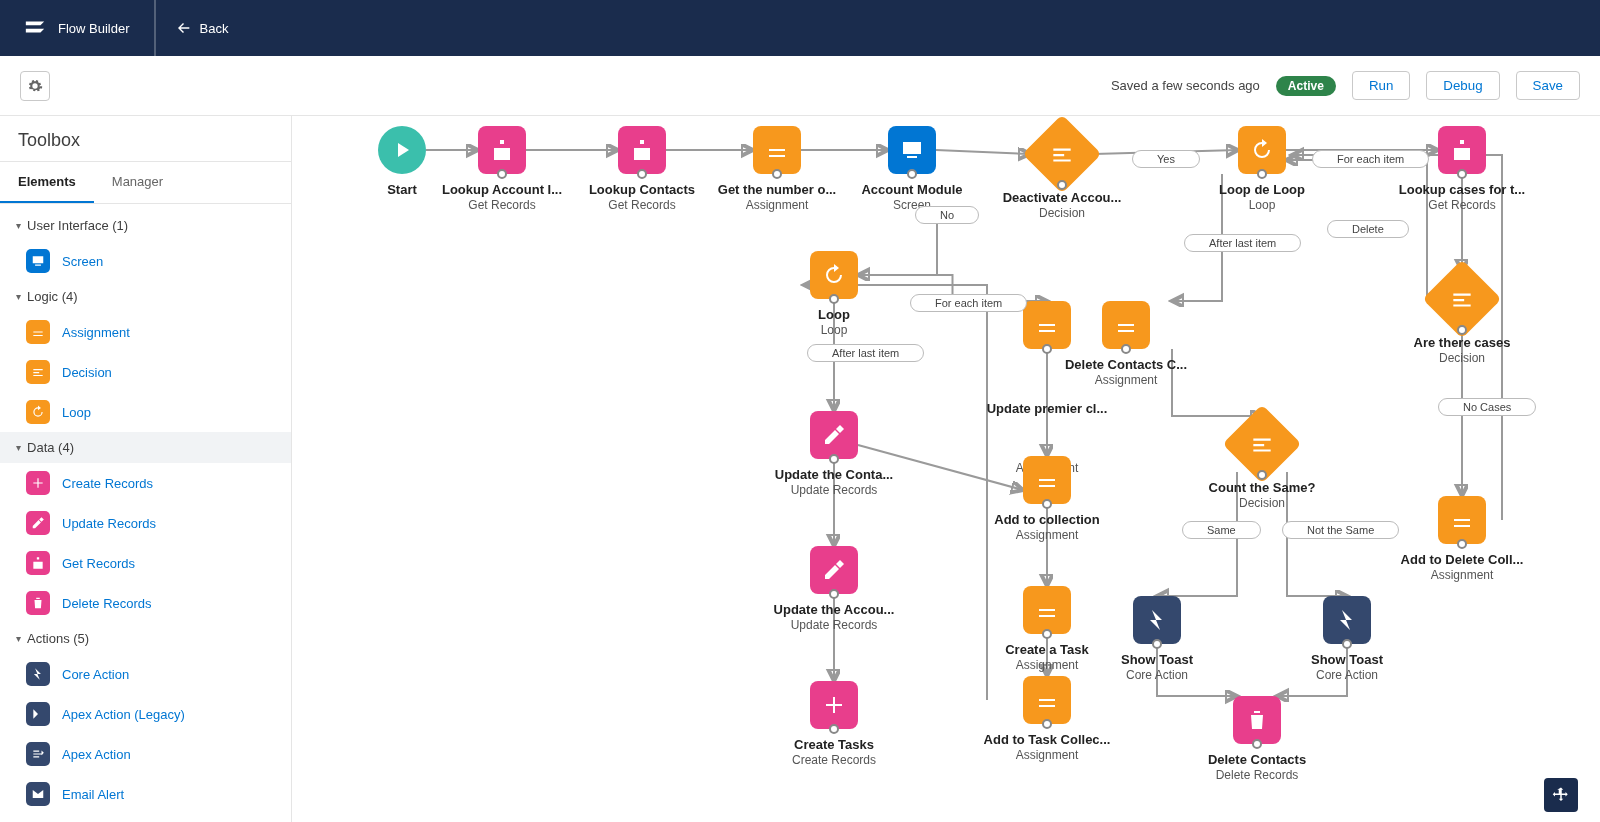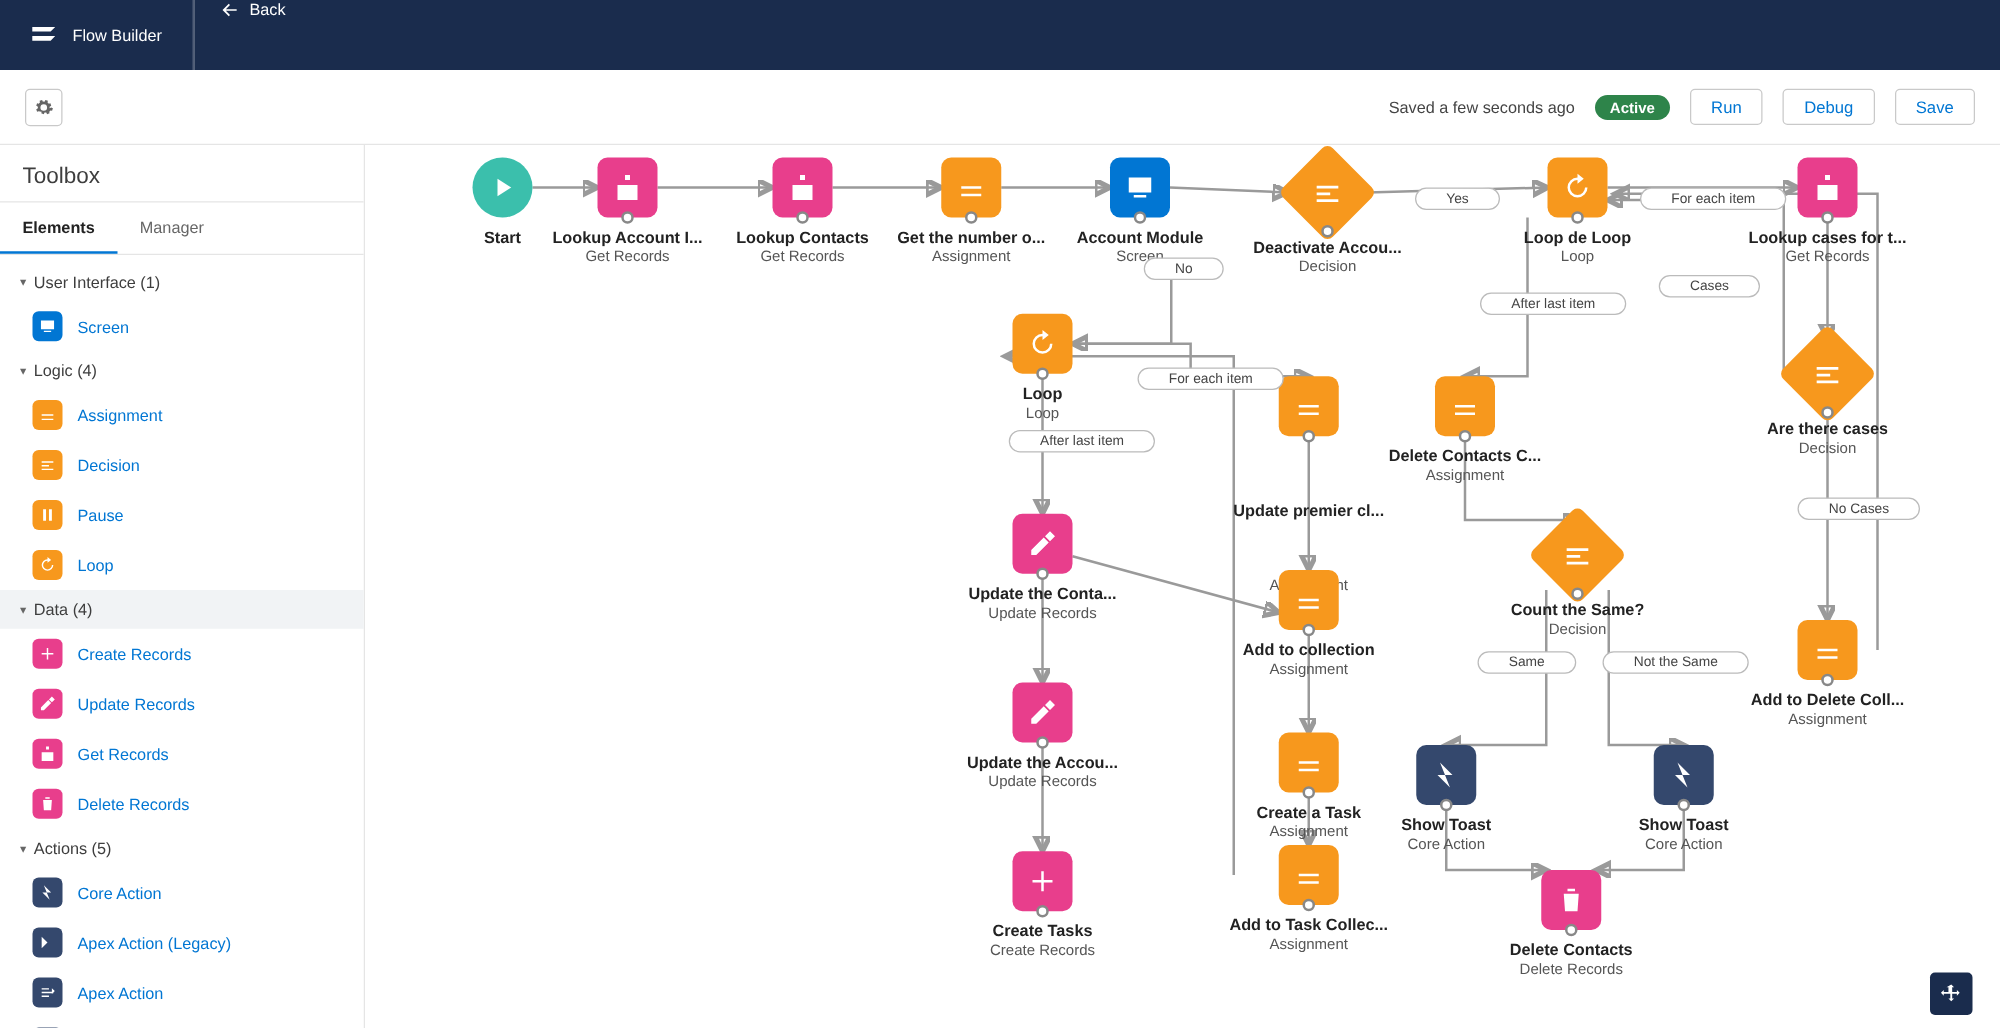--- a/index.html
+++ b/index.html
@@ -13,21 +13,21 @@
   --bg: #fff;
   --link: #0176d3;
 }
 * { box-sizing: border-box; }
 html, body { margin:0; padding:0; font-family: -apple-system, "Segoe UI", Arial, sans-serif; font-size:13px; color:#222; background:#fff; }
 
 
 .topbar { height:56px; background:var(--navy); display:flex; align-items:center; color:#fff; }
 .topbar .brand { display:flex; align-items:center; gap:12px; padding:0 24px; border-right:1px solid rgba(255,255,255,.25); height:100%; }
 .topbar .flowname { padding:0 24px; border-right:1px solid rgba(255,255,255,.1); height:100%; display:flex; align-items:center; flex:1; }
-.topbar .back { display:flex; gap:8px; padding:0 20px; border-left:1px solid rgba(255,255,255,.25); height:100%; cursor:pointer; }
+.topbar .back { display:flex; align-items:center; gap:8px; padding:0 20px; border-left:1px solid rgba(255,255,255,.25); height:100%; cursor:pointer; }
 .brand-icon svg { width:22px; height:22px; fill:#fff; }
 
 
 .toolbar { height:60px; border-bottom:1px solid #e5e5e5; display:flex; align-items:center; padding:0 20px; gap:16px; }
 .toolbar .gear { width:30px;height:30px;border:1px solid #c9c9c9;border-radius:4px;display:flex;align-items:center;justify-content:center;color:#666;cursor:pointer;}
 .toolbar .spacer { flex:1; }
 .toolbar .saved { color:#444; }
 .toolbar .pill { background:#2e844a; color:#fff; border-radius:12px; padding:3px 12px; font-weight:600; font-size:12px; }
 .toolbar button.action { background:#fff; border:1px solid #c9c9c9; border-radius:4px; padding:6px 16px; color:var(--link); cursor:pointer; }
 
@@ -132,28 +132,20 @@
           </span>
           <span class="lbl">Assignment</span>
         </div>
         <div class="item">
           <span class="ico" style="background:#f7981d">
             <svg viewBox="0 0 24 24">
               <path d="M4 7h16v2H4zM4 12h10v2H4zM4 17h16v2H4z"></path>
             </svg>
           </span>
           <span class="lbl">Decision</span>
-        </div>
-        <div class="item">
-          <span class="ico" style="background:#f7981d">
-            <svg viewBox="0 0 24 24">
-              <path d="M6 4h4v16H6zM14 4h4v16h-4z"></path>
-            </svg>
-          </span>
-          <span class="lbl">Pause</span>
         </div>
         <div class="item">
           <span class="ico" style="background:#f7981d">
             <svg viewBox="0 0 24 24">
               <path d="M12 4a8 8 0 1 0 8 8h-2a6 6 0 1 1-6-6v3l5-4-5-4z"></path>
             </svg>
           </span>
           <span class="lbl">Loop</span>
         </div>
         <div class="cat sel">
@@ -376,21 +368,21 @@
       <div class="node" style="left: 685px; top: 185px; gap: 44px;">
         <div class="shape " style="background:#f7981d">
           <svg viewBox="0 0 24 24">
             <path d="M4 11h16v2H4zM4 17h16v2H4z"></path>
           </svg>
         </div>
         <div class="dot"></div>
         <div class="title">Update premier cl...</div>
         <div class="sub">Assignment</div>
       </div>
-      <div class="node" style="left: 810px; top: 185px;">
+      <div class="node" style="left: 764px; top: 185px;">
         <div class="shape " style="background:#f7981d">
           <svg viewBox="0 0 24 24">
             <path d="M4 11h16v2H4zM4 17h16v2H4z"></path>
           </svg>
         </div>
         <div class="dot"></div>
         <div class="title">Delete Contacts C...</div>
         <div class="sub">Assignment</div>
       </div>
       <div class="node" style="left: 472px; top: 295px;">
@@ -501,21 +493,21 @@
             <path d="M6 7h12l-1 14H7zM9 3h6v2H9z"></path>
           </svg>
         </div>
         <div class="dot"></div>
         <div class="title">Delete Contacts</div>
         <div class="sub">Delete Records</div>
       </div>
       <div class="edge-label" style="left: 840px; top: 34px;">Yes</div>
       <div class="edge-label" style="left: 623px; top: 90px;">No</div>
       <div class="edge-label" style="left: 1020px; top: 34px;">For each item</div>
-      <div class="edge-label" style="left: 1035px; top: 104px;">Cases</div>
+      <div class="edge-label" style="left: 1035px; top: 104px;">Delete</div>
       <div class="edge-label" style="left: 892px; top: 118px;">After last item</div>
       <div class="edge-label" style="left: 618px; top: 178px;">For each item</div>
       <div class="edge-label" style="left: 515px; top: 228px;">After last item</div>
       <div class="edge-label" style="left: 1146px; top: 282px;">No Cases</div>
       <div class="edge-label" style="left: 890px; top: 405px;">Same</div>
       <div class="edge-label" style="left: 990px; top: 405px;">Not the Same</div>
     </div>
 </div>
 
 </body></html>

